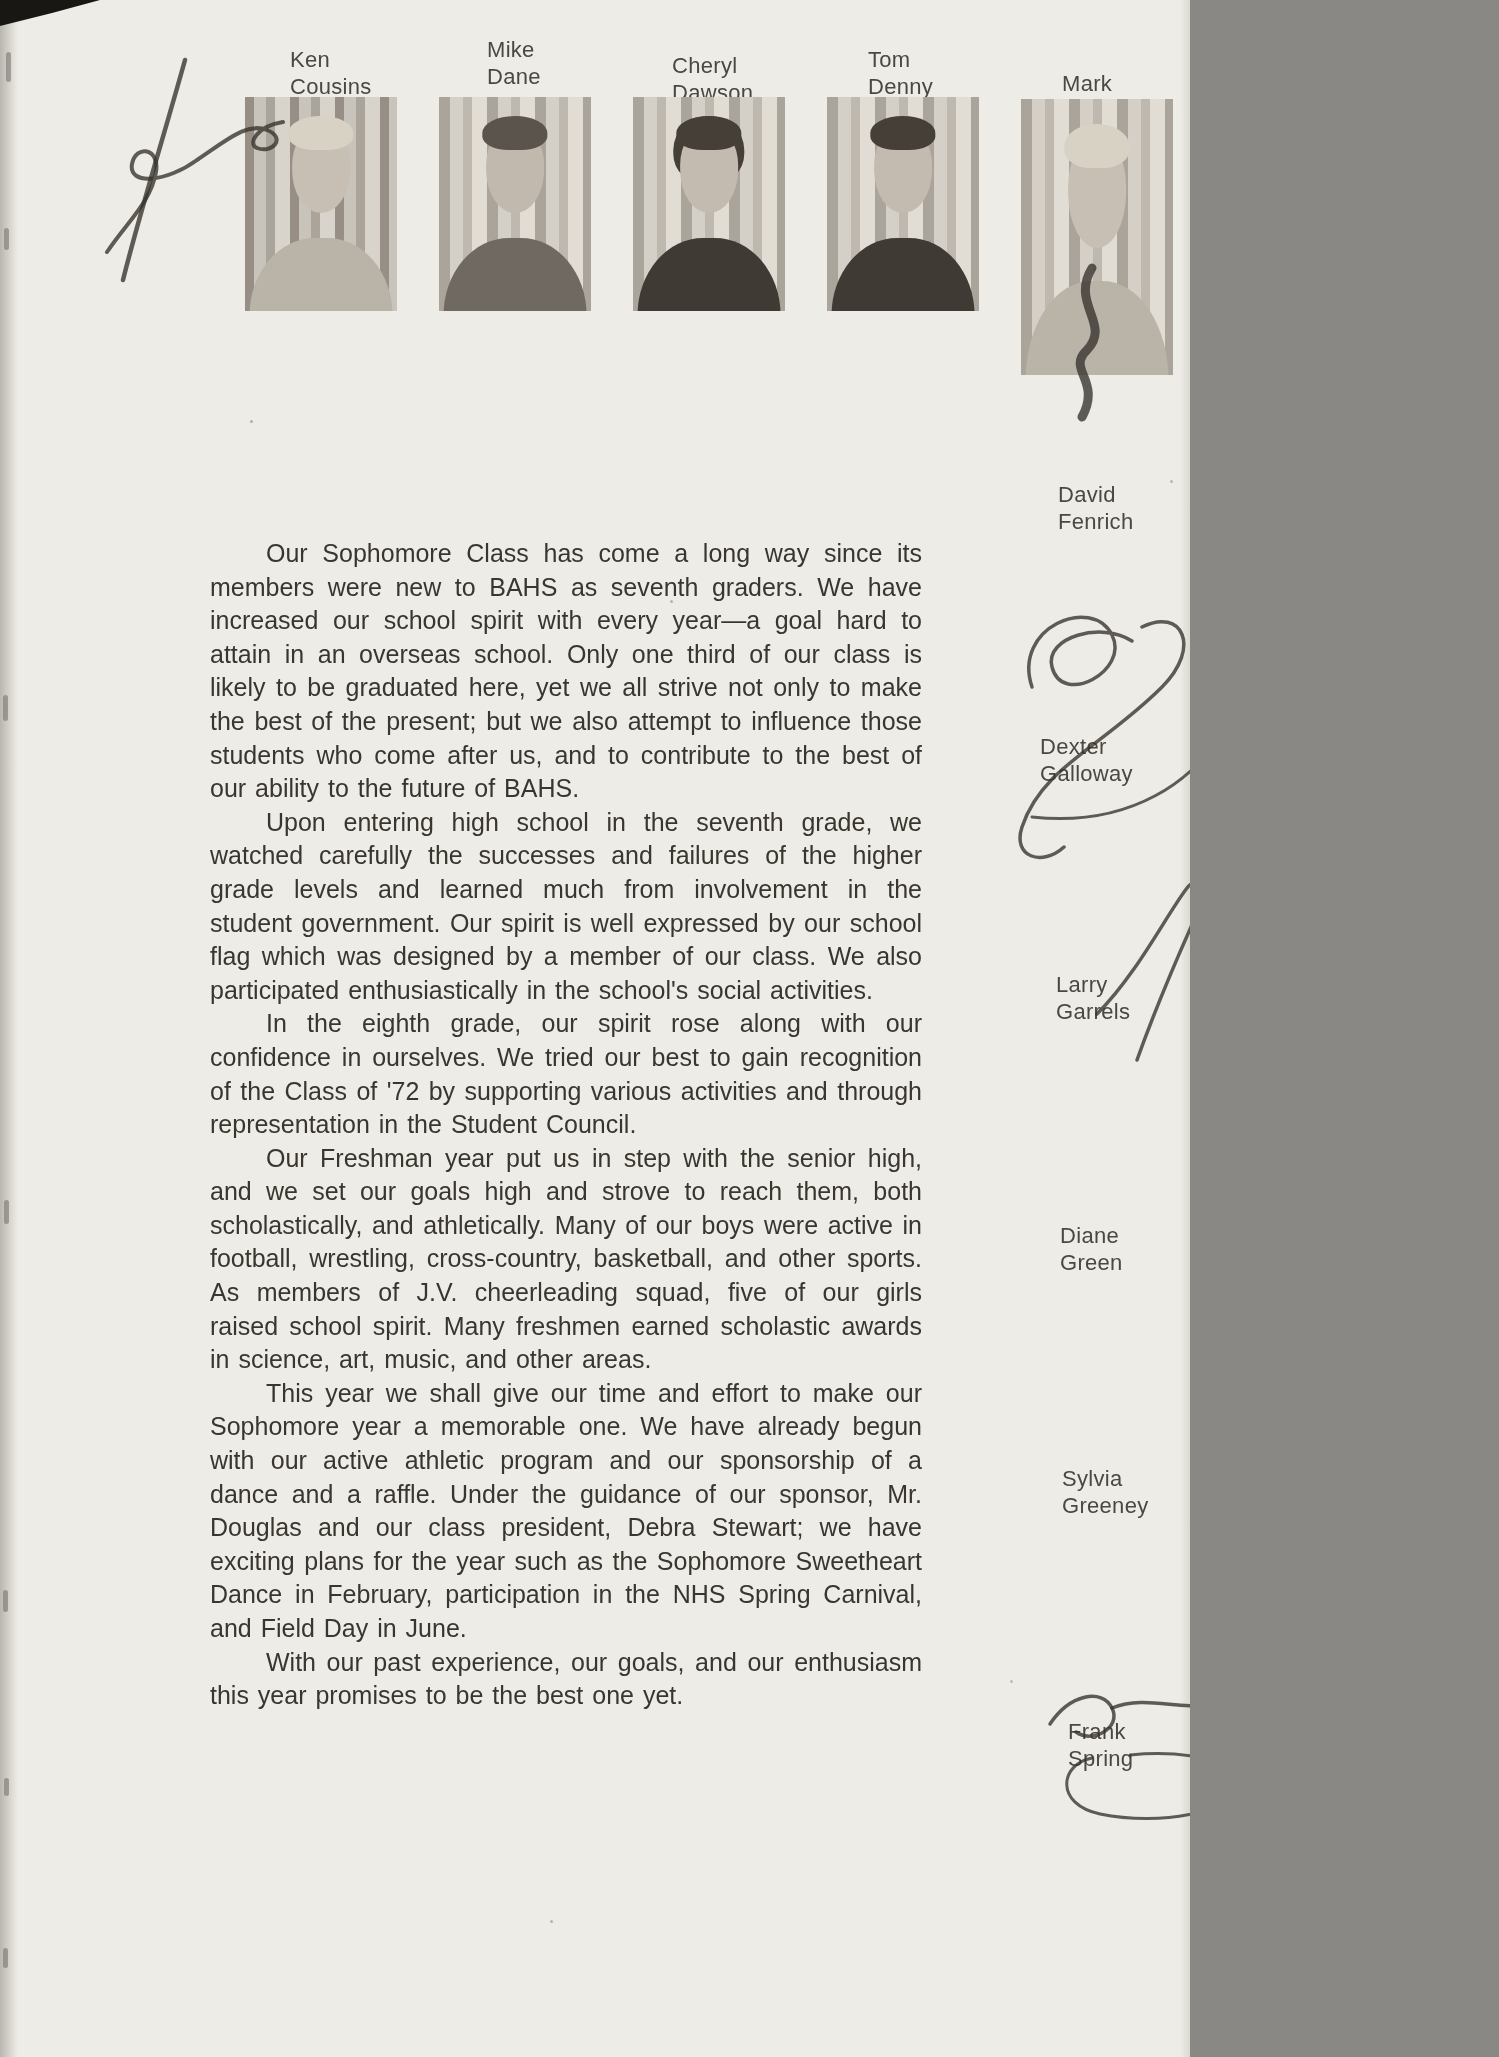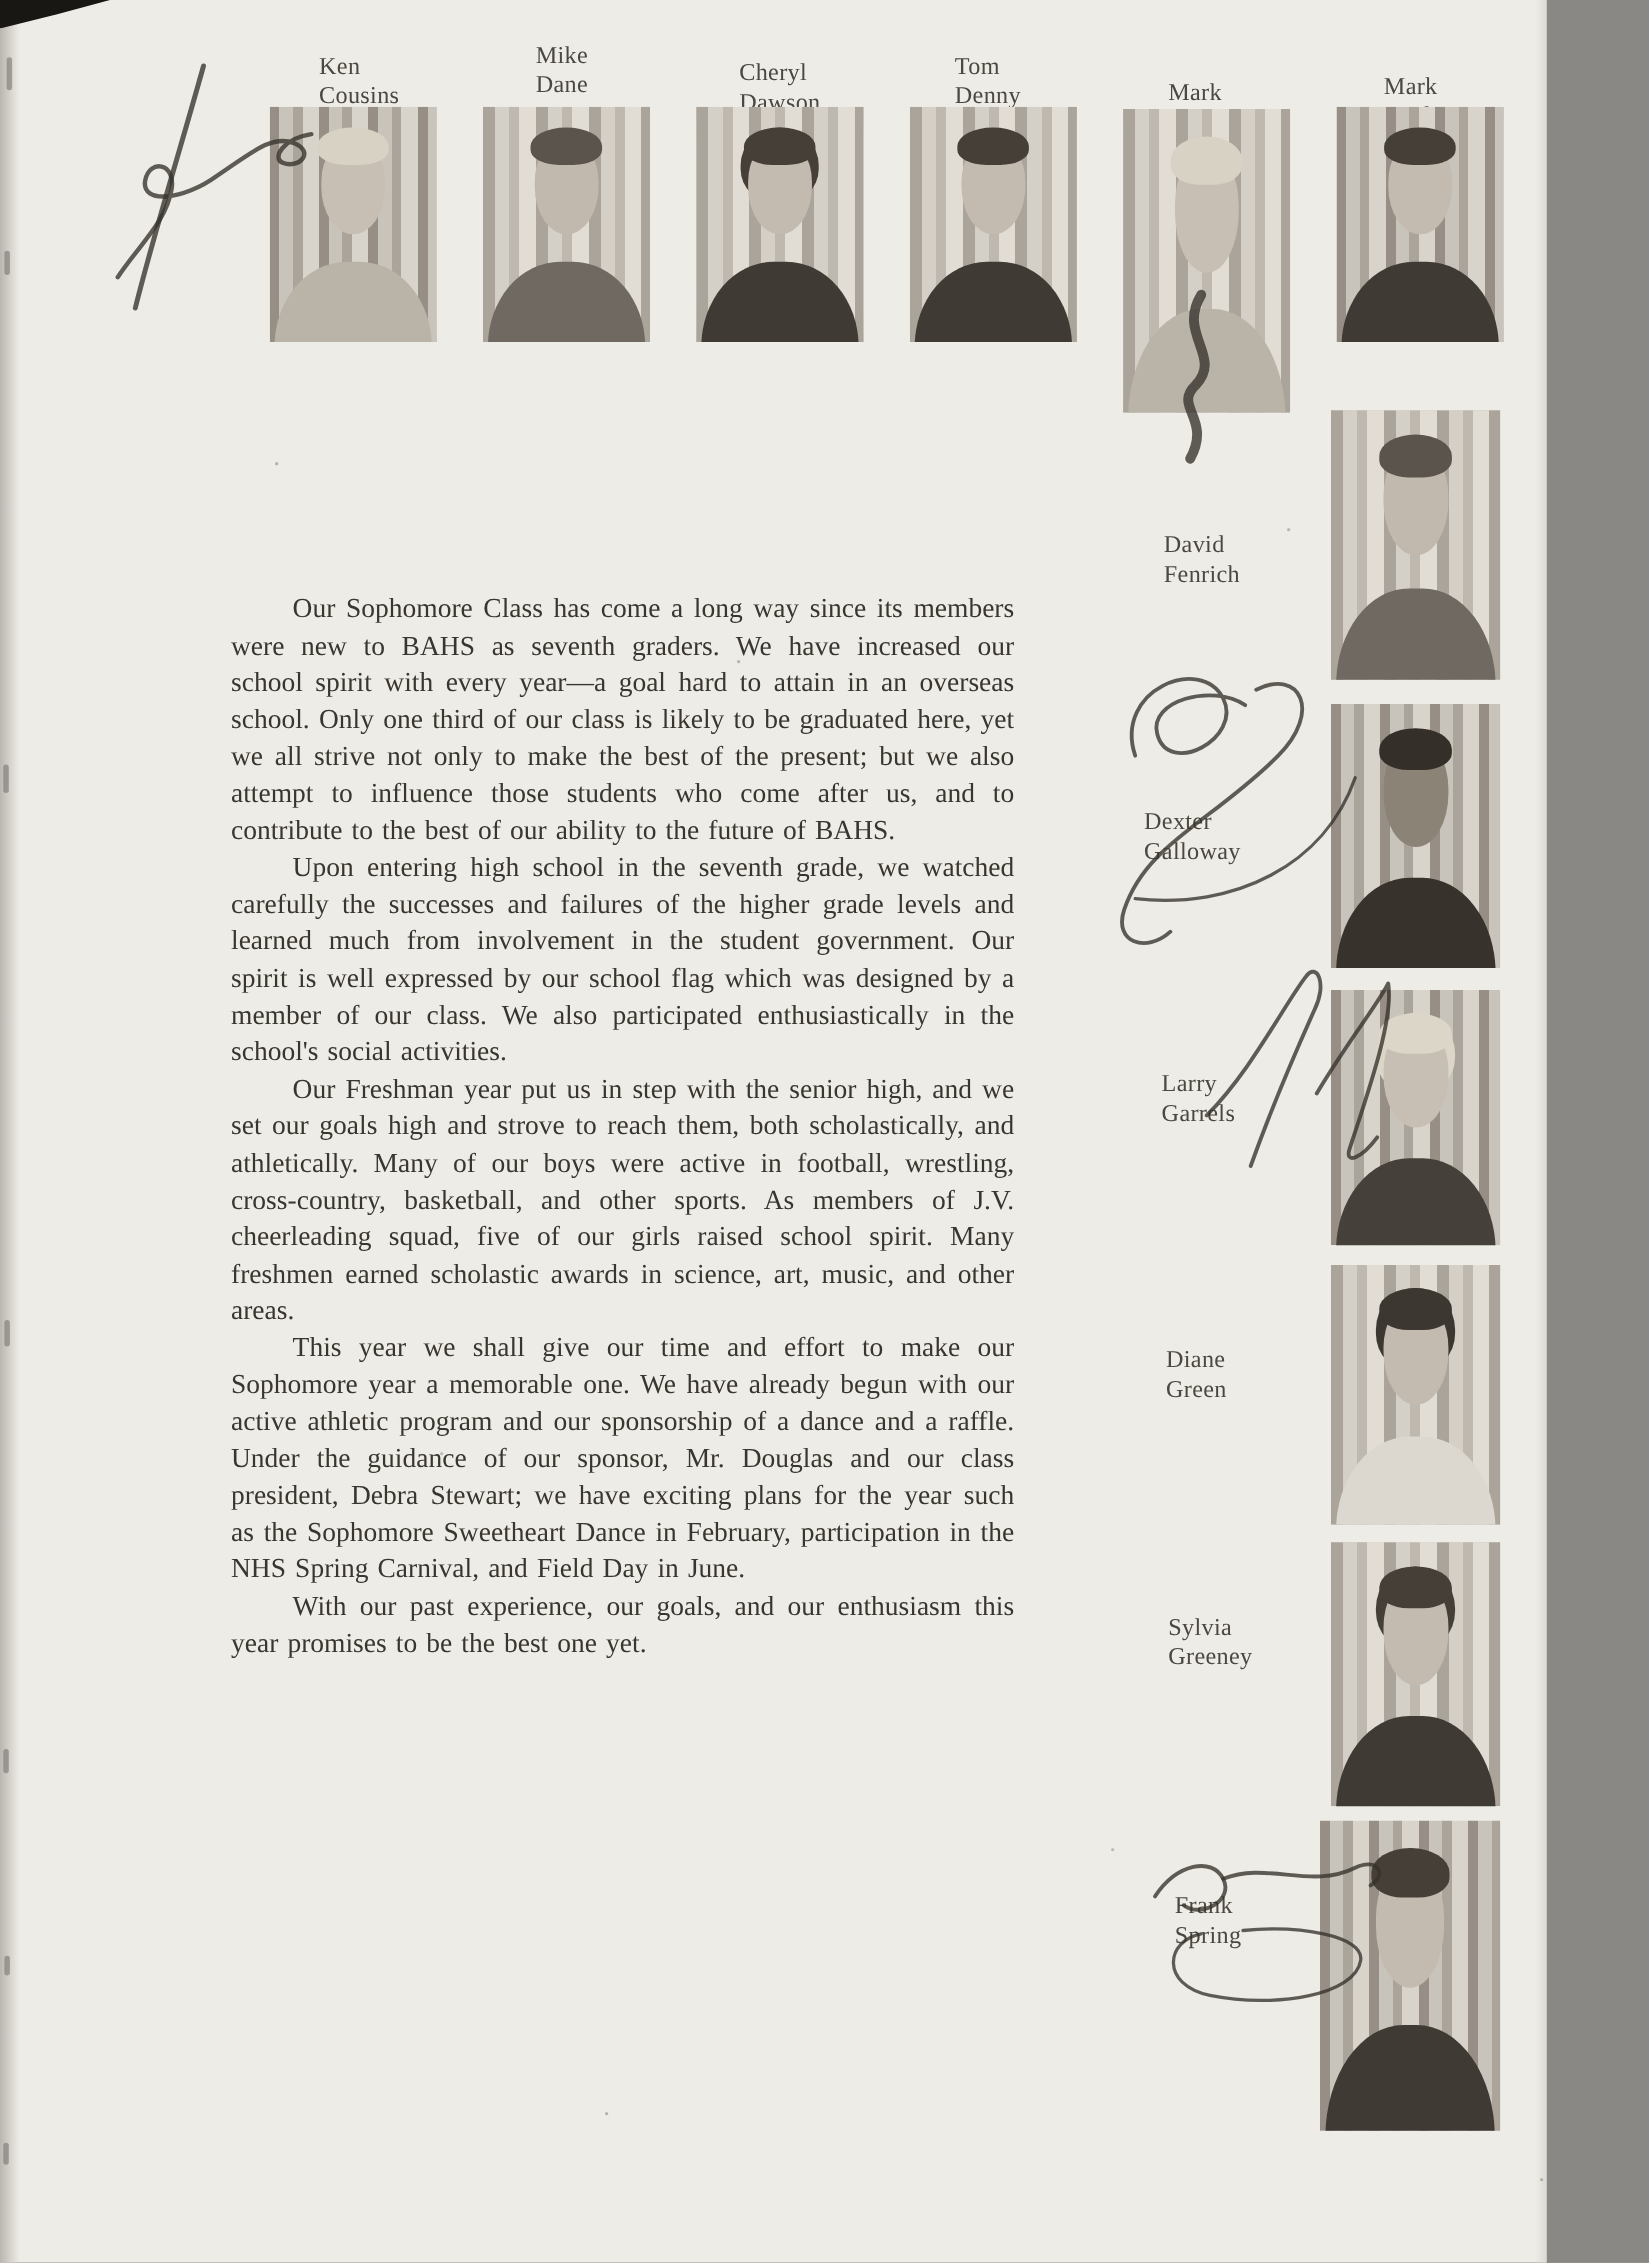--- a/index.html
+++ b/index.html
@@ -4,24 +4,24 @@
 <style>
   :root{
     --paper:#eeece6;
     --ink:#39362f;
     --label-ink:#4b4741;
   }
   *{margin:0;padding:0;box-sizing:border-box;}
   html,body{background:#8a8884;}
   #page{
     position:relative;
-    width:1406px;height:2057px;
+    width:1190px;height:2057px;
     background:var(--paper);
     overflow:hidden;
-    font-family:Liberation Serif, serif;
+    font-family:Liberation Sans, sans-serif;
   }
   
   .edge-left{position:absolute;left:0;top:0;width:18px;height:100%;
     background:linear-gradient(90deg,#b9b6b1 0%,#d8d5cf 55%,rgba(216,213,207,0) 100%);}
   .edge-right{position:absolute;right:0;top:0;width:10px;height:100%;
     background:linear-gradient(270deg,#dcd9d3,rgba(220,217,211,0));}
   .corner-mark{position:absolute;left:0;top:0;width:100px;height:26px;background:#191714;
     clip-path:polygon(0 0,100% 0,52% 50%,0 100%);}
   .tick{position:absolute;width:5px;background:#6f6c66;opacity:.55;border-radius:3px;}
   .speck{position:absolute;width:3px;height:3px;border-radius:50%;background:#b3afa8;
@@ -203,20 +203,21 @@
     <div class="bust">
         <div class="head"></div>
         <div class="fringe"></div>
         <div class="torso"></div>
       </div>
   </figure>
 
   <div class="article">
     <p>Our Sophomore Class has come a long way since its members were new to BAHS as seventh graders. We have increased our school spirit with every year—a goal hard to attain in an overseas school. Only one third of our class is likely to be graduated here, yet we all strive not only to make the best of the present; but we also attempt to influence those students who come after us, and to contribute to the best of our ability to the future of BAHS.</p>
     <p>Upon entering high school in the seventh grade, we watched carefully the successes and failures of the higher grade levels and learned much from involvement in the student government. Our spirit is well expressed by our school flag which was designed by a member of our class. We also participated enthusiastically in the school's social activities.</p>
+    <p>In the eighth grade, our spirit rose along with our confidence in ourselves. We tried our best to gain recognition of the Class of '72 by supporting various activities and through representation in the Student Council.</p>
     <p>Our Freshman year put us in step with the senior high, and we set our goals high and strove to reach them, both scholastically, and athletically. Many of our boys were active in football, wrestling, cross-country, basketball, and other sports. As members of J.V. cheerleading squad, five of our girls raised school spirit. Many freshmen earned scholastic awards in science, art, music, and other areas.</p>
     <p>This year we shall give our time and effort to make our Sophomore year a memorable one. We have already begun with our active athletic program and our sponsorship of a dance and a raffle. Under the guidance of our sponsor, Mr. Douglas and our class president, Debra Stewart; we have exciting plans for the year such as the Sophomore Sweetheart Dance in February, participation in the NHS Spring Carnival, and Field Day in June.</p>
     <p>With our past experience, our goals, and our enthusiasm this year promises to be the best one yet.</p>
   </div>
 
   <svg class="sig" style="left:95px;top:50px;" width="215" height="235" viewBox="0 0 215 235">
     <path d="M28 230 C 45 162, 70 82, 90 10" stroke-width="4.5"></path>
     <path d="M12 202 C 32 172, 56 152, 61 122 C 65 98, 41 94, 37 114 C 33 136, 72 132, 102 110 C 132 90, 152 72, 172 80 C 192 88, 177 104, 162 98 C 152 94, 162 76, 188 72" stroke-width="4"></path>
   </svg>
   <svg class="sig" style="left:1040px;top:262px;" width="110" height="165" viewBox="0 0 110 165">

